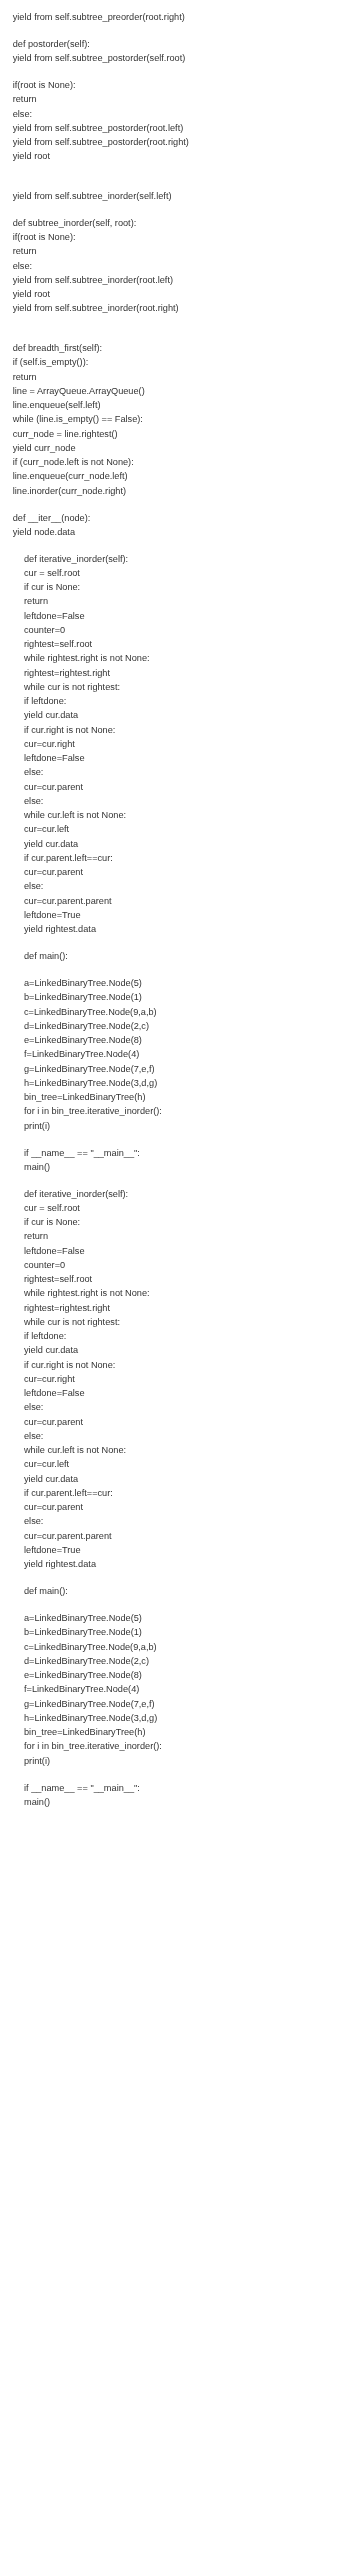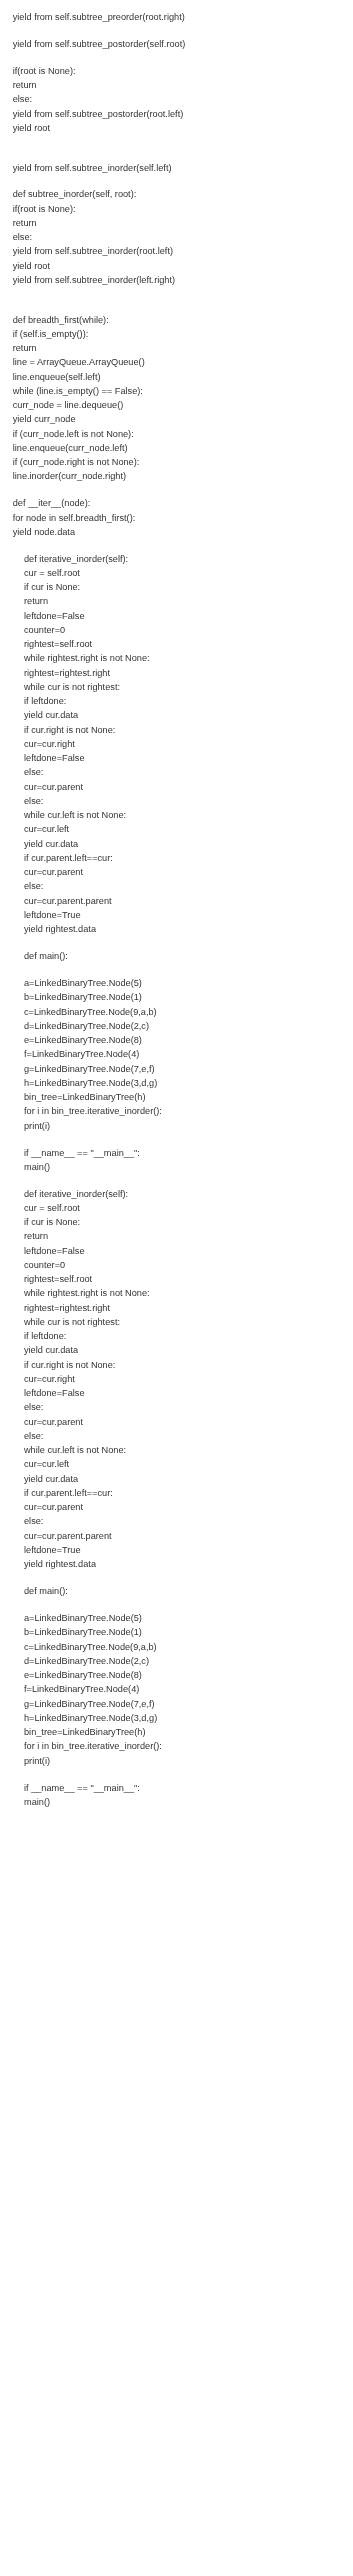--- a/index.html
+++ b/index.html
@@ -7,55 +7,55 @@
 .line{white-space:pre;font-family:inherit}
 .i1{padding-left:11.3px}
 .gap{height:12.7px}
 </style>
 </head>
 <body>
 
 <div id="doc">
     <div class="line i0">yield from self.subtree_preorder(root.right)</div>
     <div class="gap"></div>
+    <div class="line i0">def postorder(self):</div>
     <div class="line i0">yield from self.subtree_postorder(self.root)</div>
     <div class="gap"></div>
     <div class="line i0">if(root is None):</div>
     <div class="line i0">return</div>
     <div class="line i0">else:</div>
     <div class="line i0">yield from self.subtree_postorder(root.left)</div>
+    <div class="line i0">yield from self.subtree_postorder(root.right)</div>
     <div class="line i0">yield root</div>
     <div class="gap"></div>
     <div class="gap"></div>
     <div class="line i0">yield from self.subtree_inorder(self.left)</div>
     <div class="gap"></div>
     <div class="line i0">def subtree_inorder(self, root):</div>
     <div class="line i0">if(root is None):</div>
     <div class="line i0">return</div>
     <div class="line i0">else:</div>
     <div class="line i0">yield from self.subtree_inorder(root.left)</div>
     <div class="line i0">yield root</div>
-    <div class="line i0">yield from self.subtree_inorder(left.right)</div>
+    <div class="line i0">yield from self.subtree_inorder(root.right)</div>
     <div class="gap"></div>
     <div class="gap"></div>
-    <div class="line i0">def breadth_first(while):</div>
+    <div class="line i0">def breadth_first(self):</div>
     <div class="line i0">if (self.is_empty()):</div>
     <div class="line i0">return</div>
     <div class="line i0">line = ArrayQueue.ArrayQueue()</div>
     <div class="line i0">line.enqueue(self.left)</div>
     <div class="line i0">while (line.is_empty() == False):</div>
-    <div class="line i0">curr_node = line.dequeue()</div>
+    <div class="line i0">curr_node = line.rightest()</div>
     <div class="line i0">yield curr_node</div>
     <div class="line i0">if (curr_node.left is not None):</div>
     <div class="line i0">line.enqueue(curr_node.left)</div>
-    <div class="line i0">if (curr_node.right is not None):</div>
     <div class="line i0">line.inorder(curr_node.right)</div>
     <div class="gap"></div>
     <div class="line i0">def __iter__(node):</div>
-    <div class="line i0">for node in self.breadth_first():</div>
     <div class="line i0">yield node.data</div>
     <div class="gap"></div>
     <div class="line i1">def iterative_inorder(self):</div>
     <div class="line i1">cur = self.root</div>
     <div class="line i1">if cur is None:</div>
     <div class="line i1">return</div>
     <div class="line i1">leftdone=False</div>
     <div class="line i1">counter=0</div>
     <div class="line i1">rightest=self.root</div>
     <div class="line i1">while rightest.right is not None:</div>

